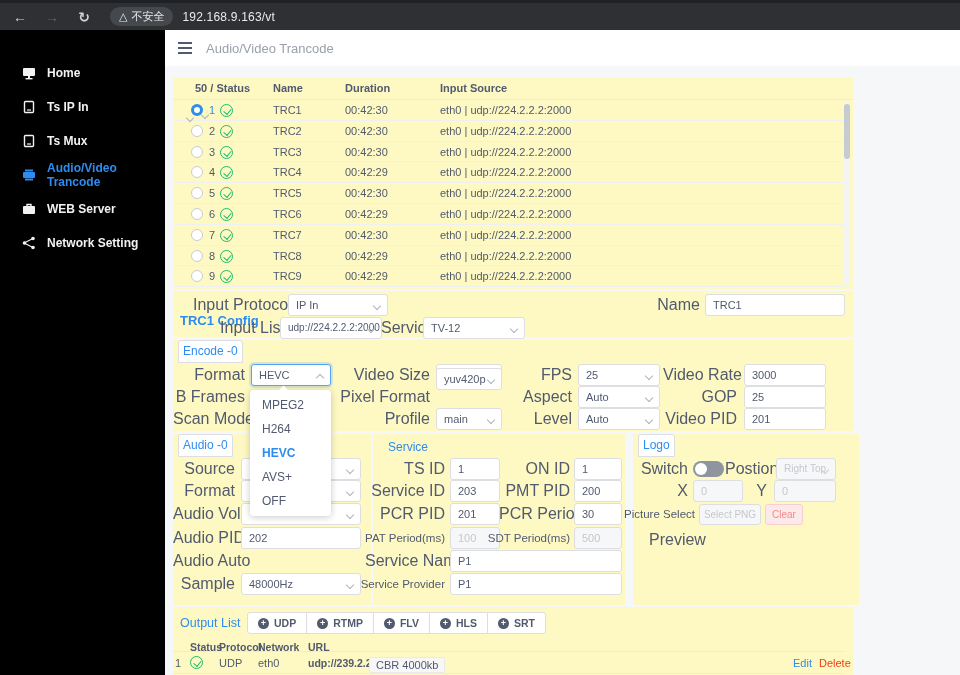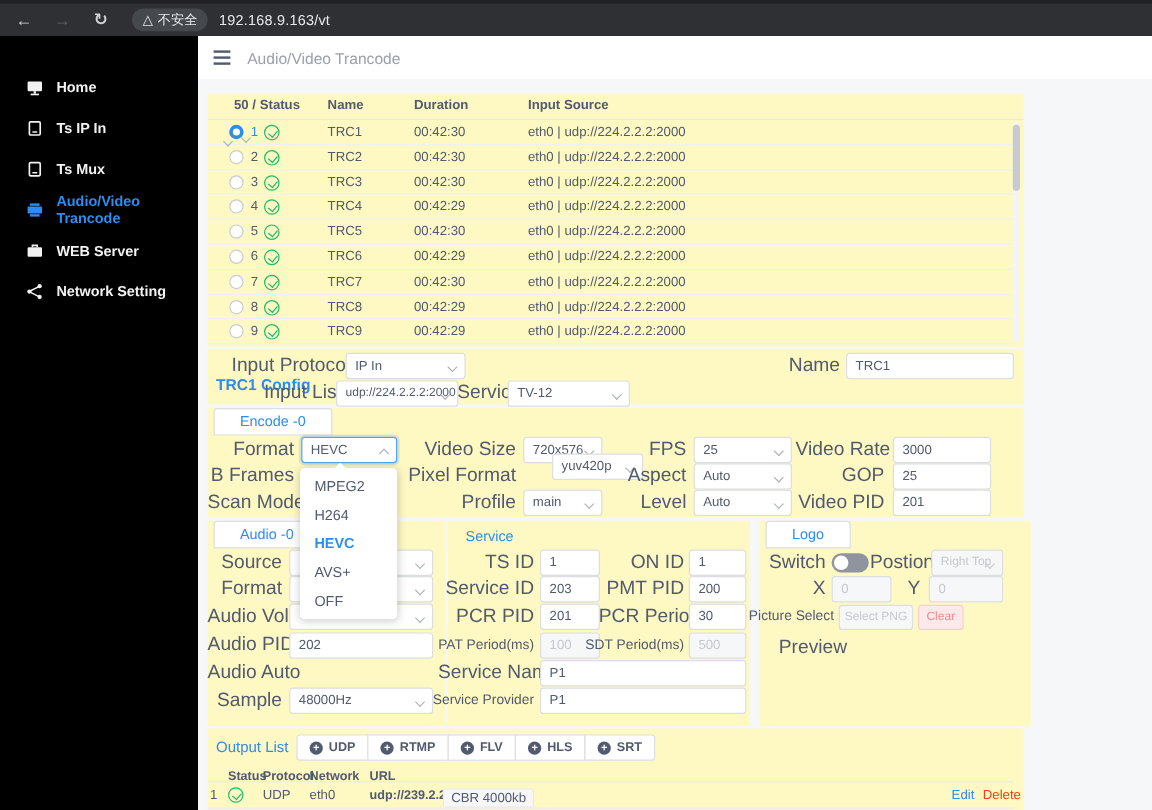--- a/index.html
+++ b/index.html
@@ -36,21 +36,21 @@
   .lbl { position:absolute; color:#515a6e; font-size:16px; line-height:22px; text-align:right; white-space:nowrap; }
   .ctl { position:absolute; height:22px; border:1px solid #dcdee2; border-radius:3px; background:#fff; font-size:11px; color:#515a6e; line-height:20px; padding:0 16px 0 7px; white-space:nowrap; overflow:hidden; }
   .ctl.inp { padding-right:7px; }
   .ctl.disabled { background:#f6f7f8; color:#c5c8ce; }
   .sel::after { content:''; position:absolute; right:7px; top:8px; width:5px; height:5px; border-right:1.3px solid #aeb4bd; border-bottom:1.3px solid #aeb4bd; transform:rotate(45deg); }
   .sel.open { border-color:#57a3f3; box-shadow:0 0 0 2px rgba(45,140,240,.18); }
   .sel.open::after { transform:rotate(225deg); top:10px; }
   .sel.disabled::after { border-color:#c9cdd4; }
 
   .blue-title { color:#2d8cf0; font-weight:bold; }
-  .tab { position:absolute; top:0; border:1px solid #dcdee2; border-radius:3px 3px 0 0; background:#fff; color:#2d8cf0; font-size:12px; padding:3px 21px 4px; }
+  .tab { position:absolute; top:0; border:1px solid #dcdee2; border-radius:3px 3px 0 0; background:#fff; color:#2d8cf0; font-size:12px; padding:3px 4px 4px; }
 
   
   .ch-head { position:absolute; left:0; top:0; width:680px; height:22px; border-bottom:1px solid #e8eaec; }
   .ch-head span { position:absolute; top:4px; font-size:11px; font-weight:bold; color:#515a6e; }
   .ch-row { position:absolute; left:0; width:672px; height:20.8px; border-bottom:1px solid #eef0f4; }
   .ch-row span { position:absolute; font-size:11px; color:#515a6e; top:4px; }
   .radio { position:absolute; left:18px; top:4px; width:12px; height:12px; border:1px solid #c9ccd2; border-radius:50%; background:#fff; }
   .radio.sel { border:3.5px solid #2d8cf0; }
   .ch-num { left:36px; color:#808695; }
   .ch-num.sel { color:#2d8cf0; }
@@ -278,21 +278,21 @@
     <div class="ctl sel open" style="left:78px; top:24px; width:80px;">HEVC</div>
     <span class="lbl" style="left:160px; top:24px; width:97px;">Video Size</span>
     <div class="ctl sel" style="left:263px; top:24px; width:66px;">720x576</div>
     <span class="lbl" style="left:330px; top:24px; width:69px;">FPS</span>
     <div class="ctl sel" style="left:405px; top:24px; width:82px;">25</div>
     <span class="lbl" style="left:490px; top:24px; width:74px;">Video Rate</span>
     <div class="ctl inp" style="left:571px; top:24px; width:82px;">3000</div>
 
     <span class="lbl" style="left:0; top:46px; width:72px;">B Frames</span>
     <span class="lbl" style="left:160px; top:46px; width:97px;">Pixel Format</span>
-    <div class="ctl sel" style="left:263px; top:38px; width:76px;margin-left:24px;">yuv420p</div>
+    <div class="ctl sel" style="left:263px; top:28px; width:66px;">yuv420p</div>
     <span class="lbl" style="left:330px; top:46px; width:69px;">Aspect</span>
     <div class="ctl sel" style="left:405px; top:46px; width:82px;">Auto</div>
     <span class="lbl" style="left:490px; top:46px; width:74px;">GOP</span>
     <div class="ctl inp" style="left:571px; top:46px; width:82px;">25</div>
 
     <span class="lbl" style="left:0; top:68px; width:72px;">Scan Mode</span>
     <span class="lbl" style="left:160px; top:68px; width:97px;">Profile</span>
     <div class="ctl sel" style="left:263px; top:68px; width:66px;">main</div>
     <span class="lbl" style="left:330px; top:68px; width:69px;">Level</span>
     <div class="ctl sel" style="left:405px; top:68px; width:82px;">Auto</div>

